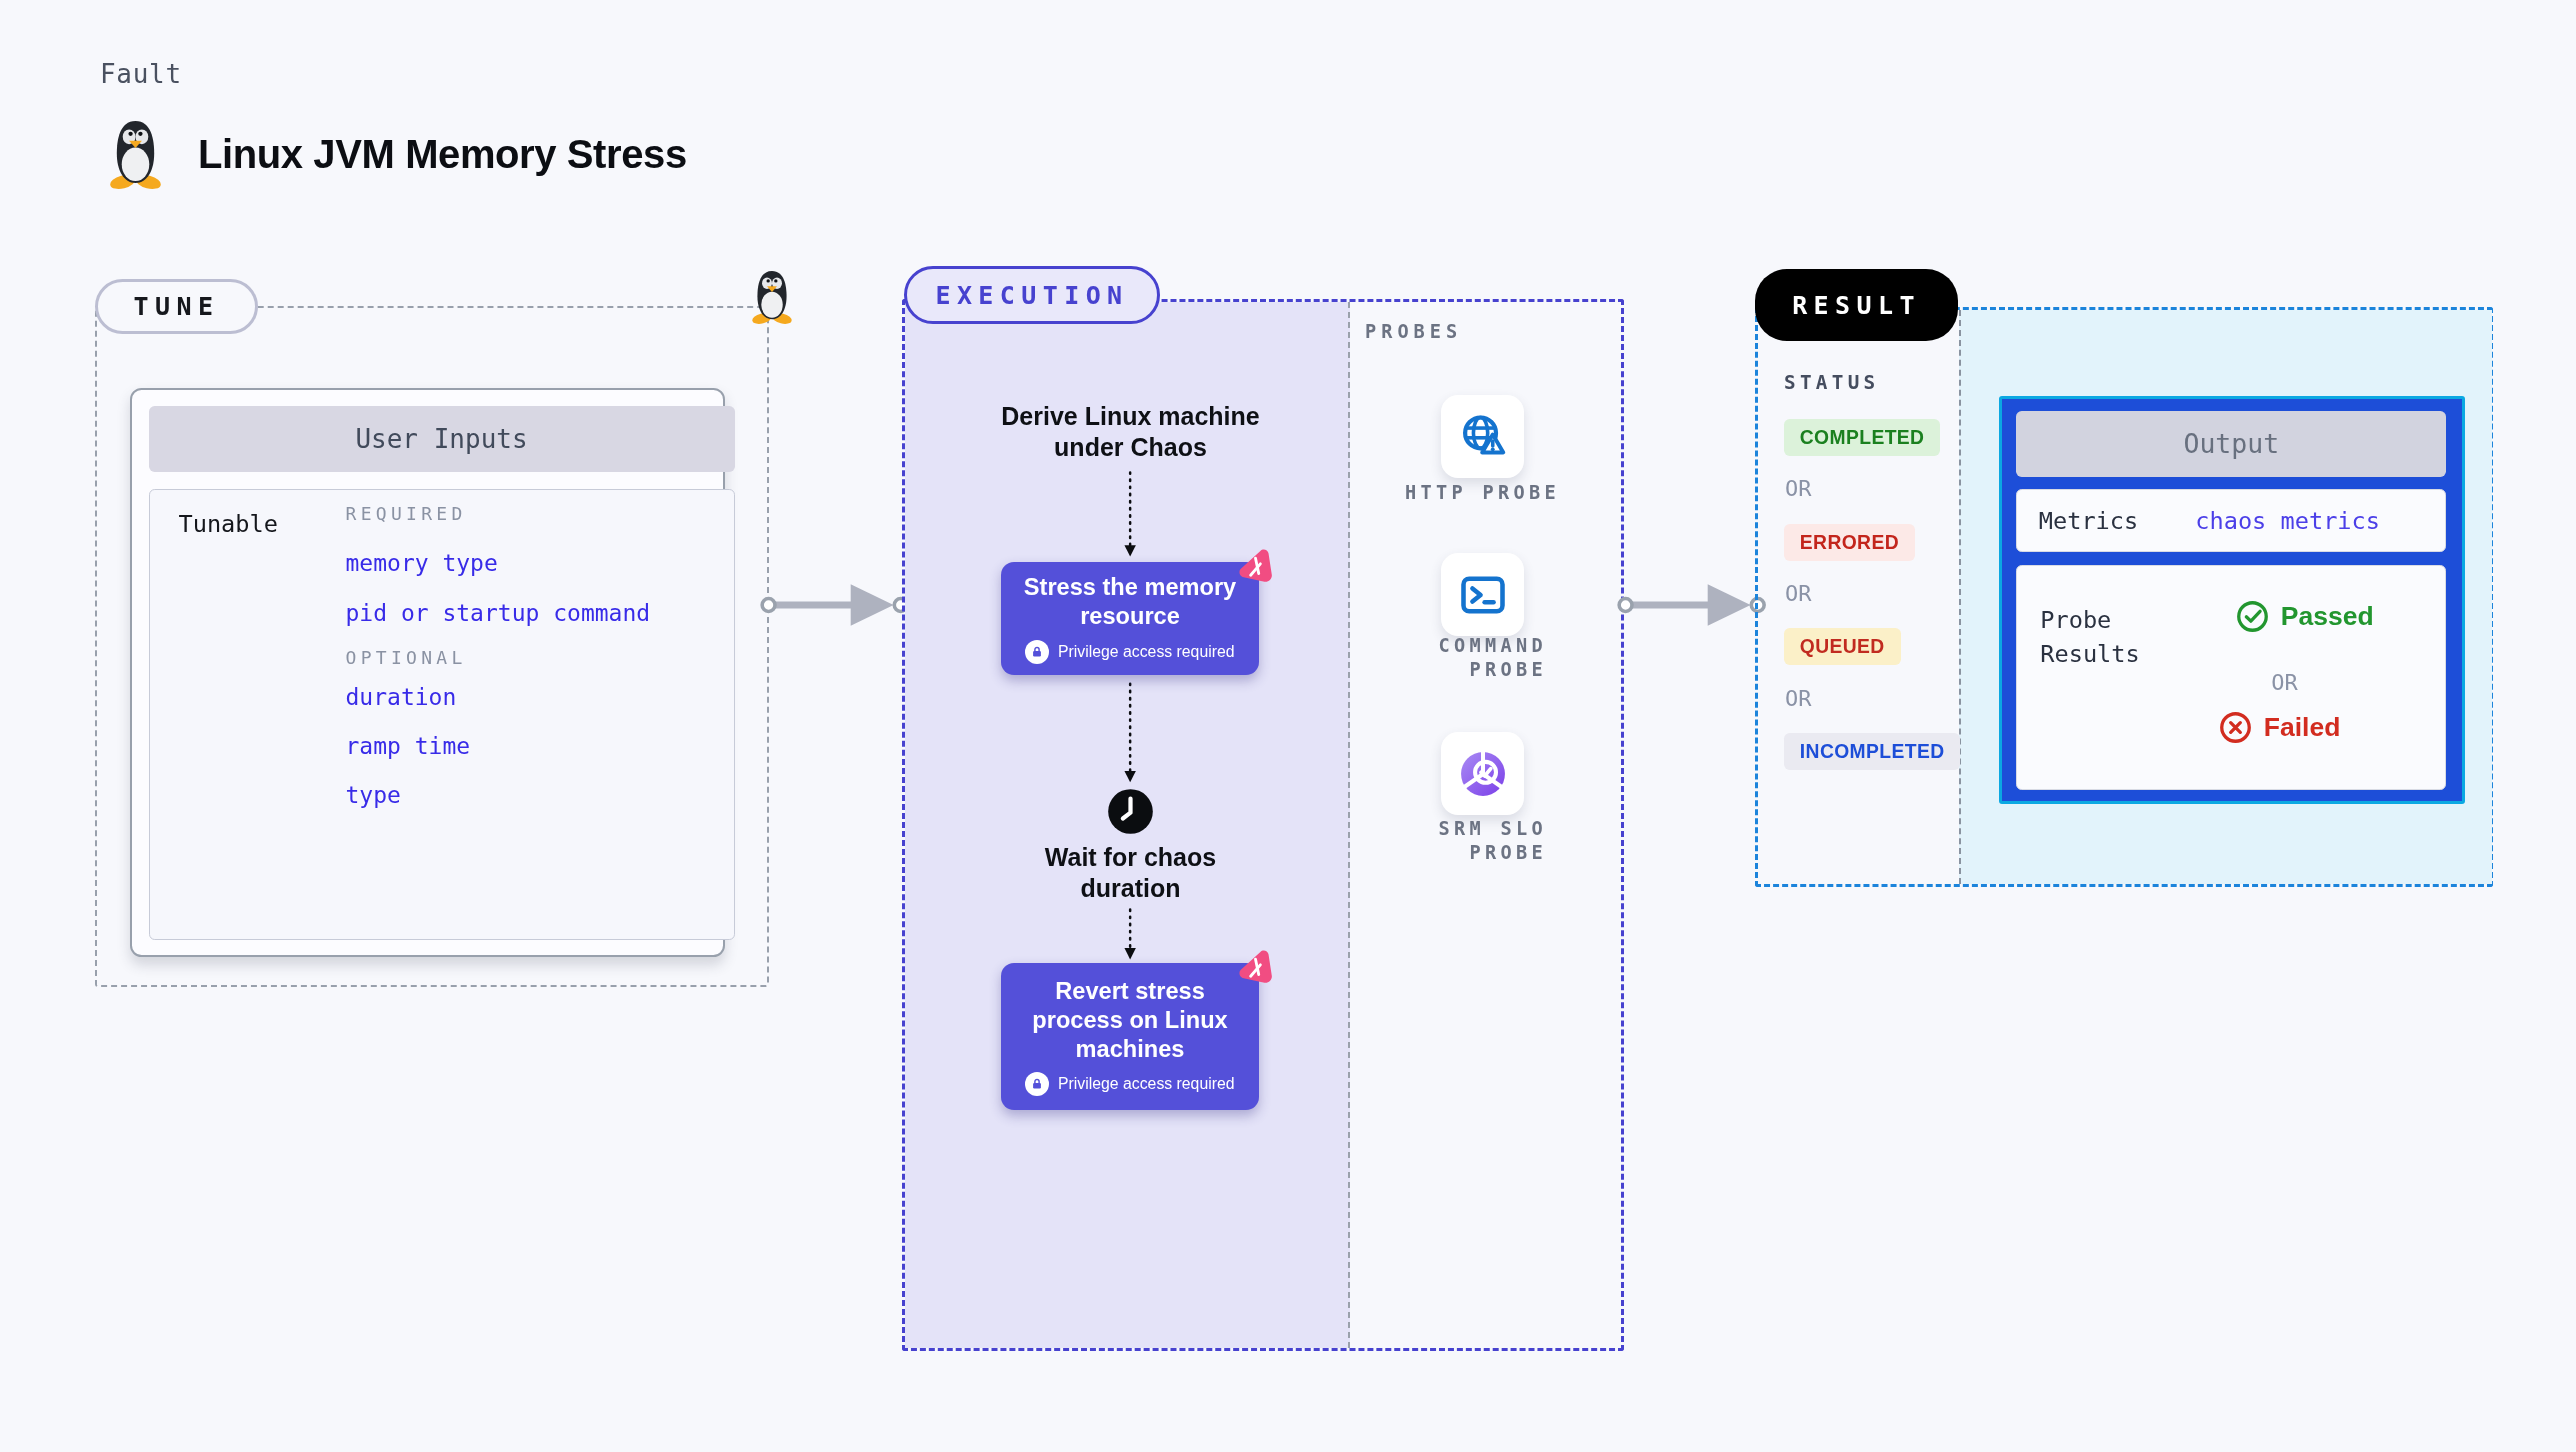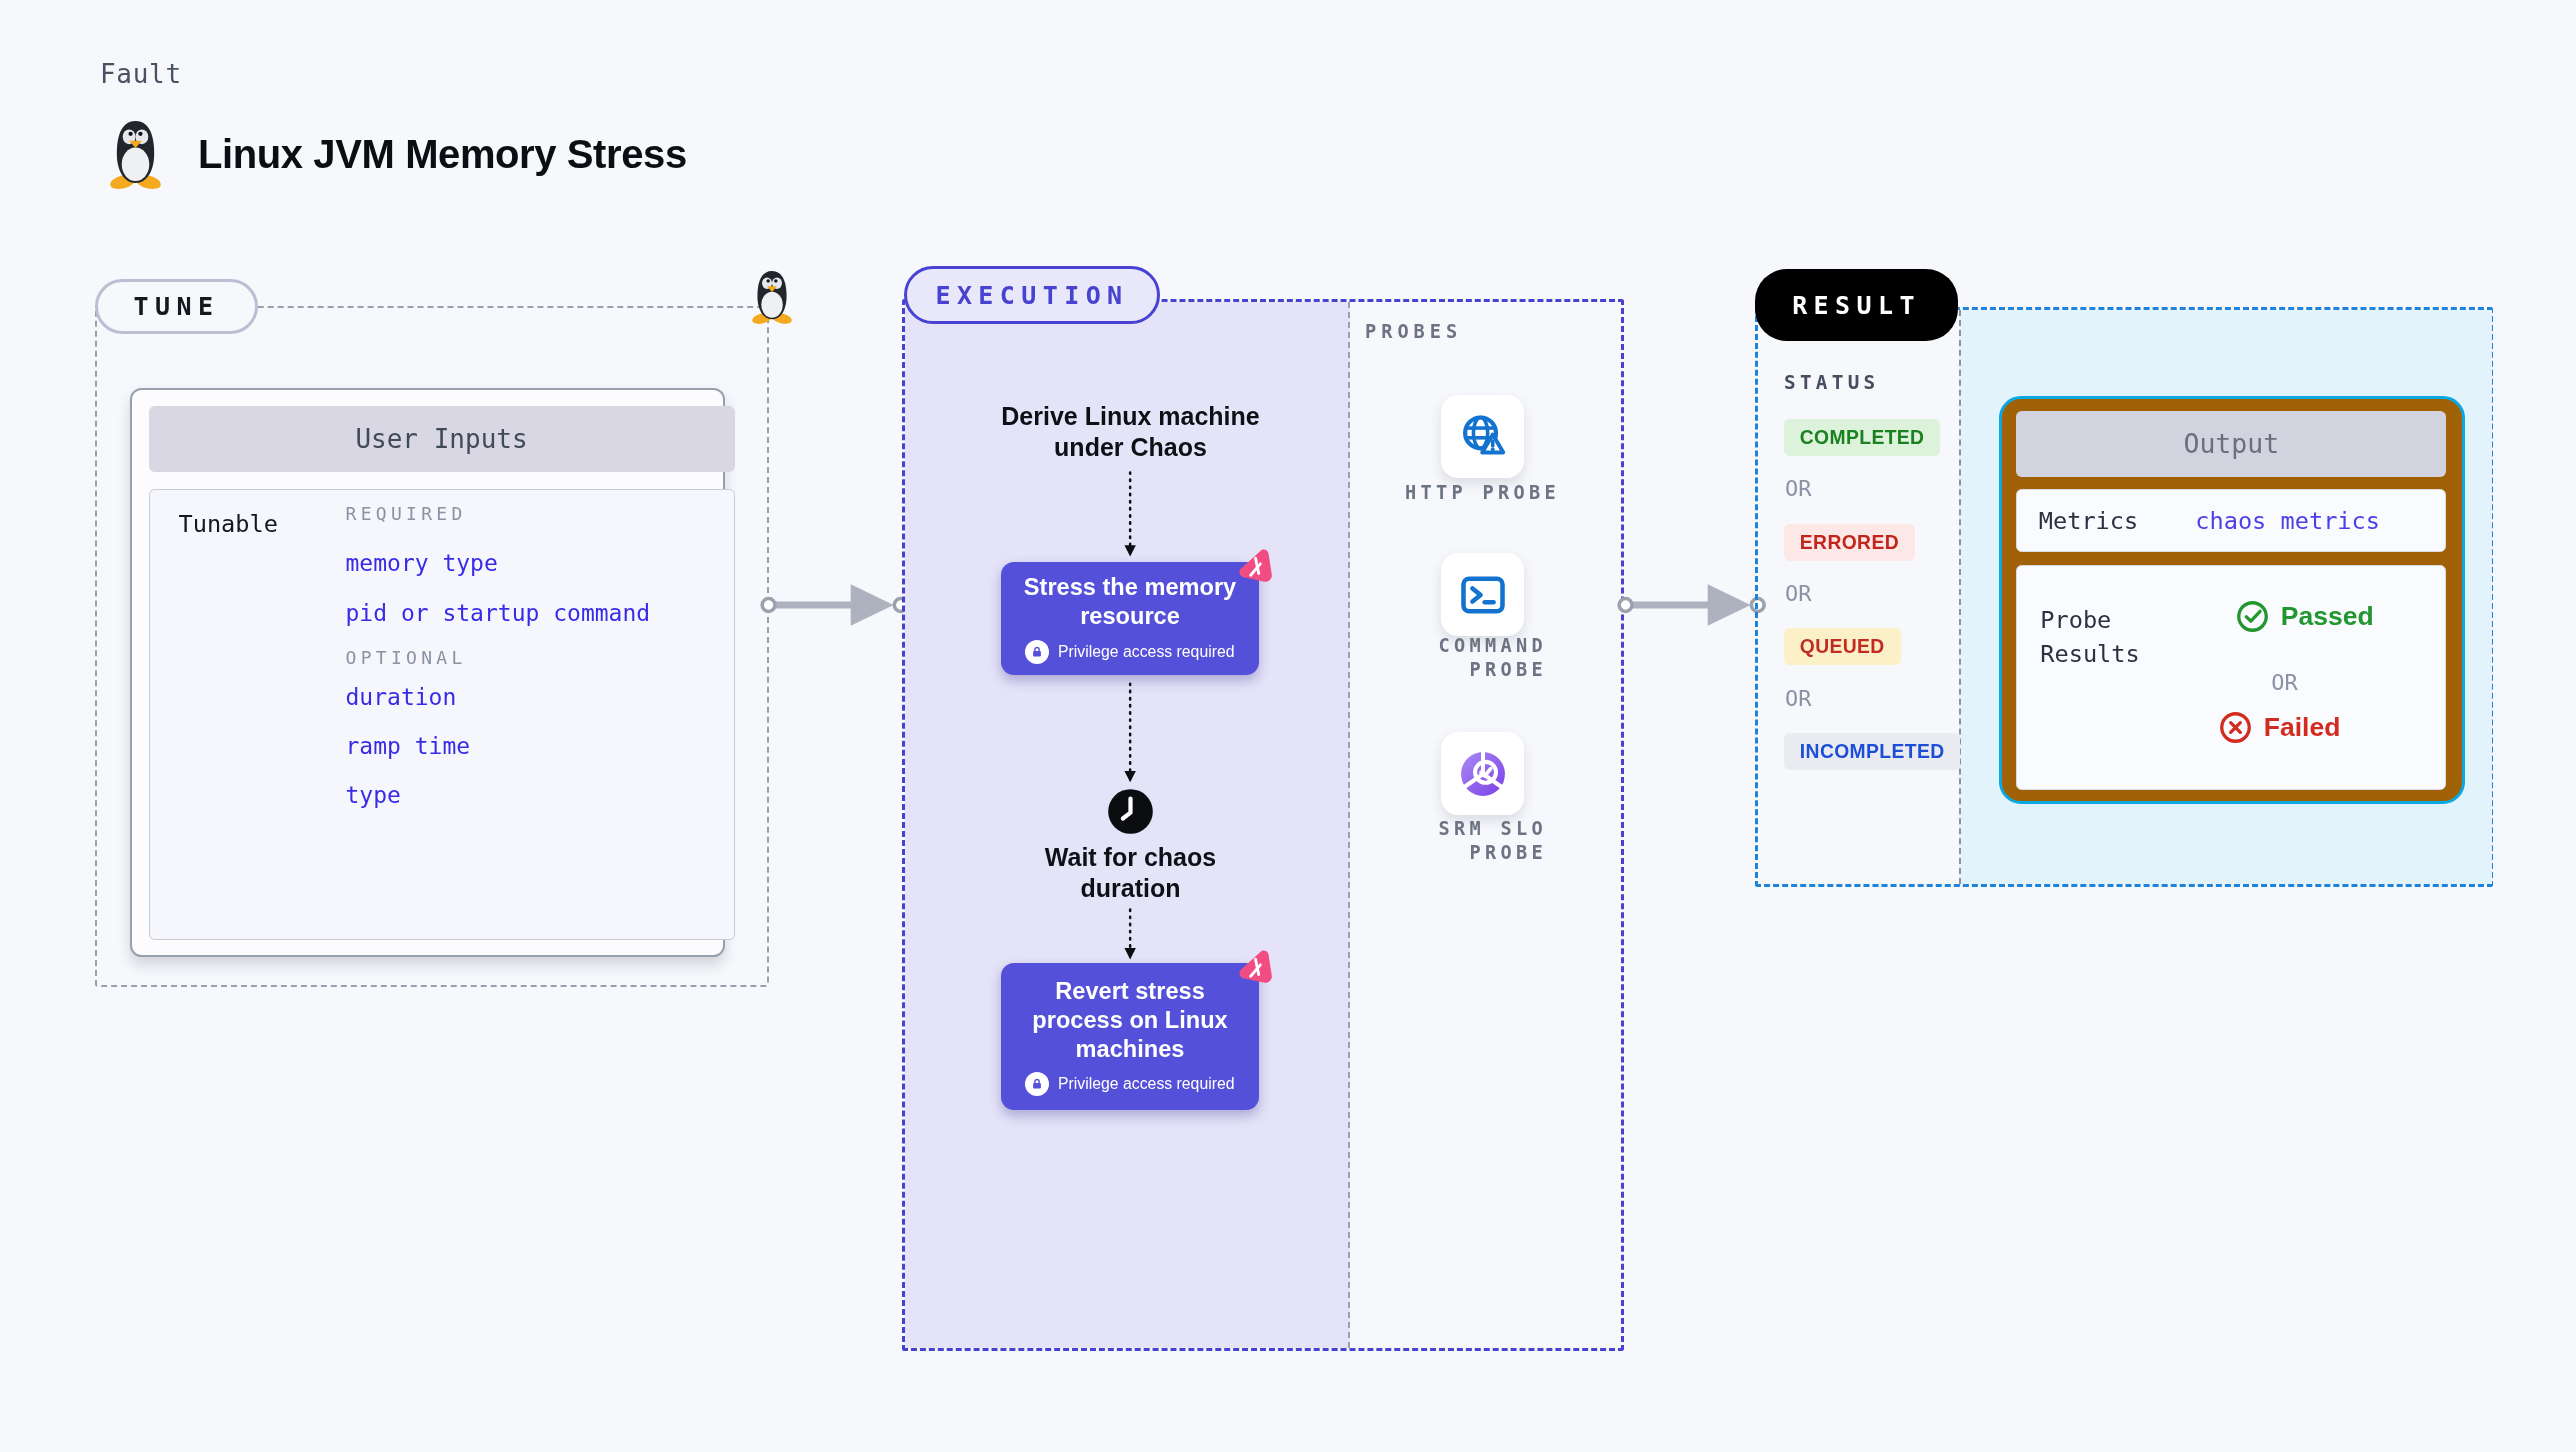--- a/index.html
+++ b/index.html
@@ -84,21 +84,21 @@
   .badge { position:absolute; left:1784px; height:37px; padding:0 15.8px; border-radius:5.7px;
            display:flex; align-items:center; font-weight:700; font-size:19.3px; letter-spacing:0.4px; }
   .badge-completed   { top:419px; background:#DCF2DA; color:#1B801F; }
   .badge-errored     { top:524px; background:#FCE9E7; color:#C3251C; }
   .badge-queued      { top:628px; background:#FBF0C8; color:#C12B20; }
   .badge-incompleted { top:733px; background:#EAEAF1; color:#1d4ed8; }
   .or-label { position:absolute; left:1785px; font-size:22px; color:#8A92A6; }
 
   
   .output-card { position:absolute; left:1999px; top:396px; width:466px; height:408px;
-                 background:#a16207; border:3.6px solid #0BA8E2; border-radius:22px; z-index:3; }
+                 background:#1d4ed8; border:3.6px solid #0BA8E2; border-radius:3px; z-index:3; }
   .output-header { position:absolute; left:14.3px; top:11.5px; width:430px; height:66px;
                    background:#D2D3DF; border-radius:5.7px; display:flex; align-items:center; justify-content:center;
                    font-size:26.5px; color:#68707F; }
   .output-row { position:absolute; left:14.3px; width:430px; background:#FAFBFE;
                 border:1.4px solid #D8DBE4; border-radius:5.7px; }
   .row-metrics { top:90px; height:63px; }
   .row-probe   { top:166px; height:225px; }
   .metrics-label { position:absolute; left:21.5px; top:17px; font-size:23.6px; color:#2A3140; }
   .metrics-value { position:absolute; left:178px; top:17px; font-size:23.6px; color:#4B3FE8; cursor:pointer; }
   .probe-results-label { position:absolute; left:23px; top:37px; width:115px; font-size:23.6px;

